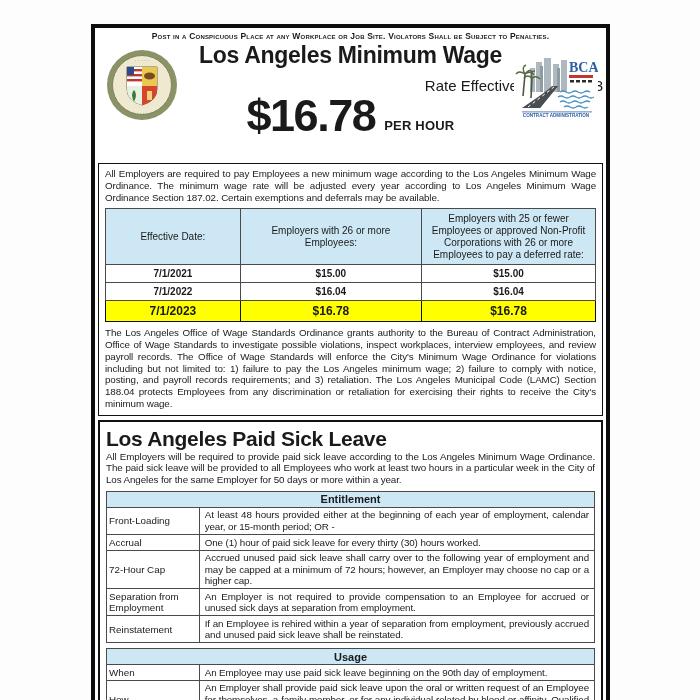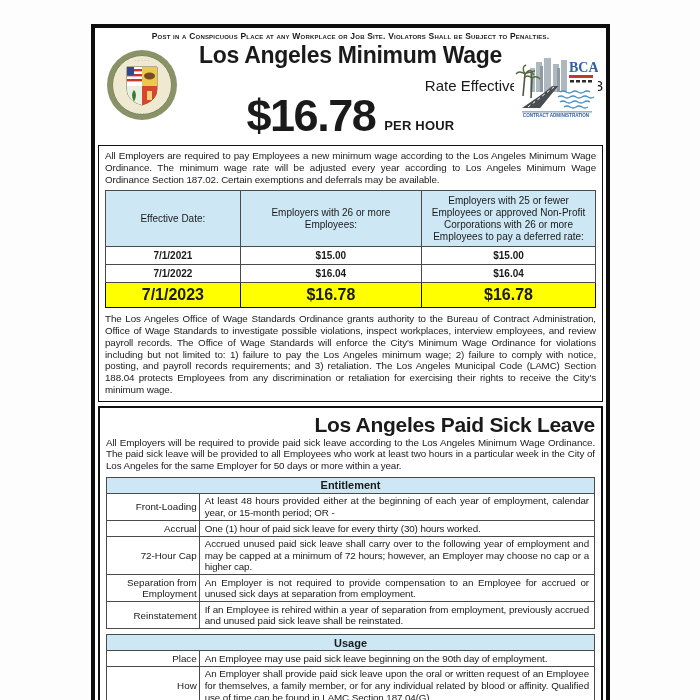--- a/index.html
+++ b/index.html
@@ -17,42 +17,42 @@
   .title { text-align:center; font-weight:bold; font-size:23px; letter-spacing:-.3px; margin-top:1px; }
   .rate-effective { text-align:right; font-size:15px; margin-top:8px; }
   .amount-row { display:flex; justify-content:center; align-items:flex-end; margin-top:0; height:44px; }
   .amount { font-size:45px; font-weight:900; letter-spacing:-1.5px; line-height:.95; }
   .per-hour { font-size:13px; font-weight:800; margin-left:9px; padding-bottom:5px; letter-spacing:.2px; }
 
   .seal { position:absolute; left:11px; top:21px; width:72px; height:72px; }
   .bca { position:absolute; left:419px; top:28px; width:84px; height:64px; }
 
   
-  .box1 { border:1.5px solid #111; margin-top:7px; padding:4px 6px 5px 6px; }
+  .box1 { border:1.5px solid #111; margin-top:25px; padding:4px 6px 5px 6px; }
   .box2 { border:2px solid #111; margin-top:4px; padding:4px 6px 4px 6px; }
 
   .para { font-size:9.8px; line-height:1.2; text-align:justify; letter-spacing:-.1px; }
 
   
   table { border-collapse:collapse; width:100%; }
   .rate-table { margin:5px 0 5px 0; }
   .rate-table th, .rate-table td { border:1px solid #4a4a4a; text-align:center; vertical-align:middle; }
   .rate-table th { background:#cde8f4; font-size:10px; font-weight:normal; line-height:1.18; padding:4px 6px; }
   .rate-table td { font-size:10px; padding:3px 2px;font-weight:bold; }
   .col-date { width:27.5%; } .col-26 { width:37%; } .col-25 { width:35.5%; }
-  .hl td { background:#ffff00; font-weight:bold; font-size:16px; border:1.8px solid #111; padding:3px 2px; }
-
-  
-  .sl-title { text-align:right; font-weight:bold; font-size:21px; letter-spacing:-.3px; margin-top:1px; }
+  .hl td { background:#ffff00; font-weight:bold; font-size:12px; border:1.8px solid #111; padding:3px 2px; }
+
+  
+  .sl-title { text-align:left; font-weight:bold; font-size:21px; letter-spacing:-.3px; margin-top:1px; }
   .sl-effective { text-align:center; font-size:13px; margin:1px 0 4px 0; }
 
   .info-table { margin-top:5px; }
   .info-table th, .info-table td { border:1px solid #4a4a4a; }
   .info-table th { background:#cde8f4; font-size:11px; font-weight:bold; padding:1.5px 2px; text-align:center; }
-  .info-table .lbl { width:19%; text-align:right; vertical-align:middle; font-size:9.8px; line-height:1.15; padding:1px 2px; }
+  .info-table .lbl { width:19%; text-align:left; vertical-align:middle; font-size:9.8px; line-height:1.15; padding:1px 2px; }
   .info-table .txt { font-size:9.8px; line-height:1.18; text-align:justify; letter-spacing:-.1px; padding:1.5px 5px; }
 </style>
 </head>
 <body>
 
 <div class="poster">
 
   <div class="top-strip">Post in a Conspicuous Place at any Workplace or Job Site. Violators Shall be Subject to Penalties.</div>
   <div class="title">Los Angeles Minimum Wage</div>
   <div class="rate-effective">Rate Effective July 1, 2023</div>
@@ -196,21 +196,21 @@
       </tr>
     </tbody>
       </table>
 
     <table class="info-table">
       <tbody>
           <tr>
             <th colspan="2">Usage</th>
           </tr>
       <tr>
-        <td class="lbl">Place</td>
+        <td class="lbl">When</td>
         <td class="txt">An Employee may use paid sick leave beginning on the 90th day of employment.</td>
       </tr>
       <tr>
         <td class="lbl" rowspan="2">How</td>
         <td class="txt">An Employer shall provide paid sick leave upon the oral or written request of an Employee for themselves, a family member, or for any individual related by blood or affinity. Qualified use of time can be found in LAMC Section 187.04(G).</td>
       </tr>
 
     </tbody>
       </table>
 

